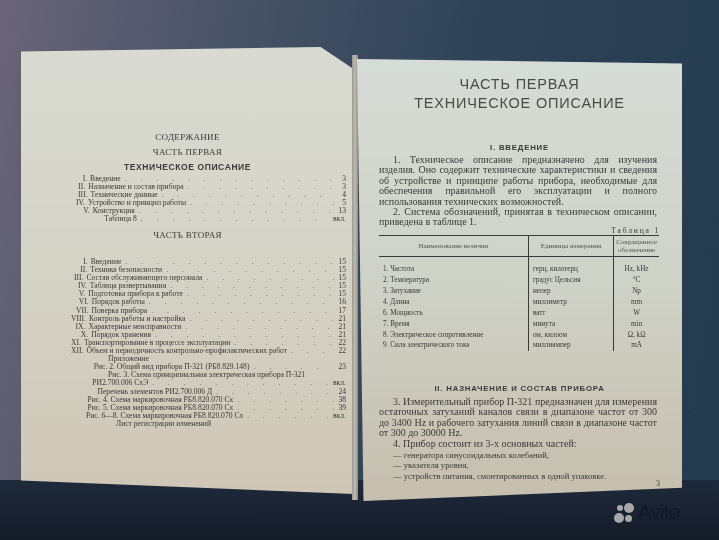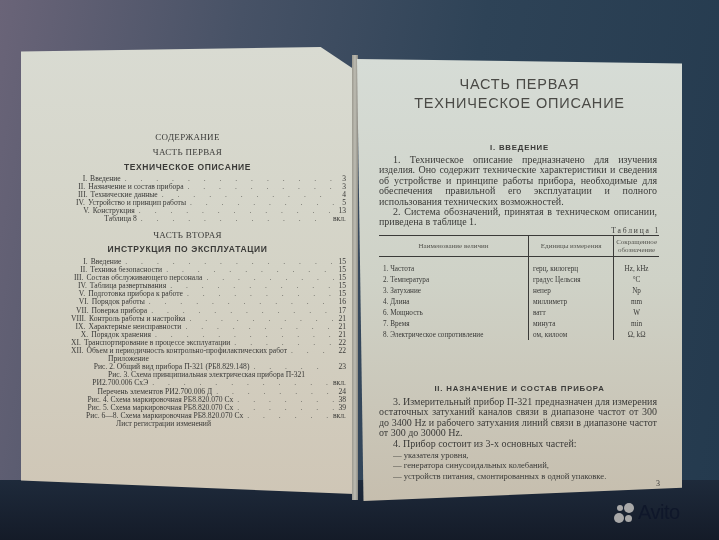--- a/index.html
+++ b/index.html
@@ -103,21 +103,20 @@
       </div>
     <div class="toc-row indent">
         <span class="num"></span>
         <span class="title">Таблица 8</span>
         <span class="dots">. . . . . . . . . . . . . . . . . . . .</span>
         <span class="pg">вкл.</span>
       </div>
   </div>
 
   <div class="toc-head" style="top:183px;">ЧАСТЬ ВТОРАЯ</div>
-  <div class="toc-head bold" style="top:197px;">ИНСТРУКЦИЯ ПО ЭКСПЛУАТАЦИИ</div>
 
   <div class="toc-list" style="top:211px;">
     <div class="toc-row">
         <span class="num">I.</span>
         <span class="title">Введение</span>
         <span class="dots">. . . . . . . . . . . . . . . . . . . . . . . .</span>
         <span class="pg">15</span>
       </div>
     <div class="toc-row">
         <span class="num">II.</span>
@@ -286,29 +285,34 @@
       <tr>
           <td class="c1">7. Время</td>
           <td class="c2">минута</td>
           <td class="c3">min</td>
         </tr>
       <tr>
           <td class="c1">8. Электрическое сопротивление</td>
           <td class="c2">ом, килоом</td>
           <td class="c3">Ω, kΩ</td>
         </tr>
+      <tr>
+          <td class="c1">9. Сила электрического тока</td>
+          <td class="c2">миллиампер</td>
+          <td class="c3">mA</td>
+        </tr>
     </tbody>
   </table>
 
   <div class="r-sec" style="top:325px;">II. НАЗНАЧЕНИЕ И СОСТАВ ПРИБОРА</div>
   <div class="para" style="top:338px; text-indent:14px;">3. Измерительный прибор П-321 предназначен для измерения остаточных затуханий каналов связи в диапазоне частот от 300 до 3400 Hz и рабочего затухания линий связи в диапазоне частот от 300 до 30000 Hz.</div>
   <div class="para" style="top:380px; text-indent:14px;">4. Прибор состоит из 3-х основных частей:</div>
   <div class="dash-list" style="top:391px;">
+    <div>— генератора синусоидальных колебаний,</div>
     <div>— указателя уровня,</div>
-    <div>— генератора синусоидальных колебаний,</div>
     <div>— устройств питания, смонтированных в одной упаковке.</div>
   </div>
   <div class="pagenum" style="top:420px;">3</div>
 </div>
 
 <div class="avito">
   <div class="dots">
     <span style="left:10px; top:1px; width:10px; height:10px;"></span>
     <span style="left:3px; top:3px; width:6px; height:6px;"></span>
     <span style="left:0px; top:11px; width:10px; height:10px;"></span>

